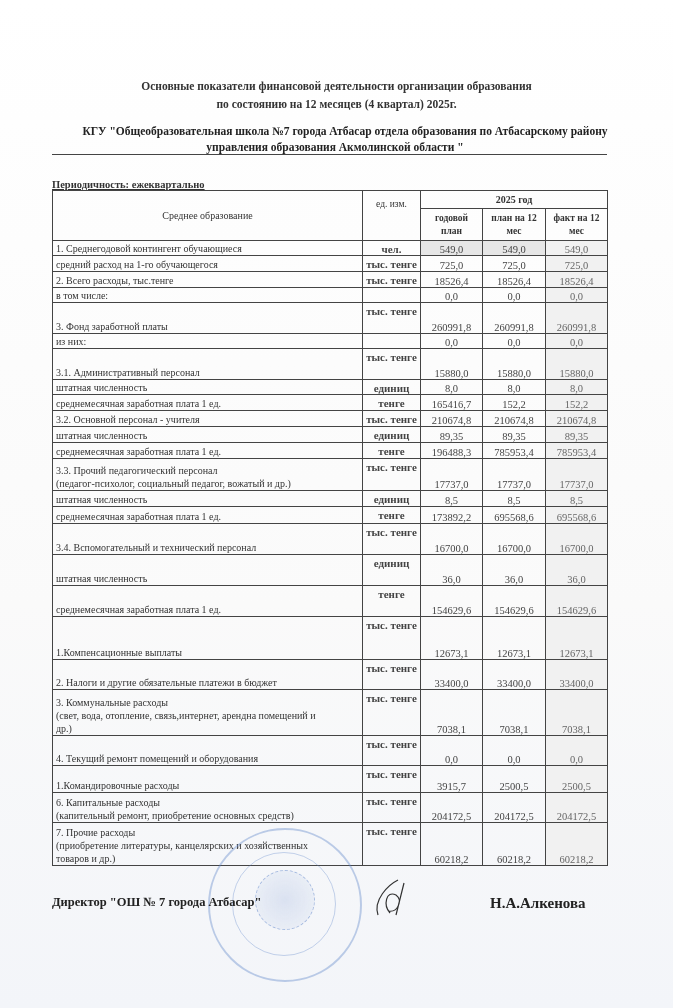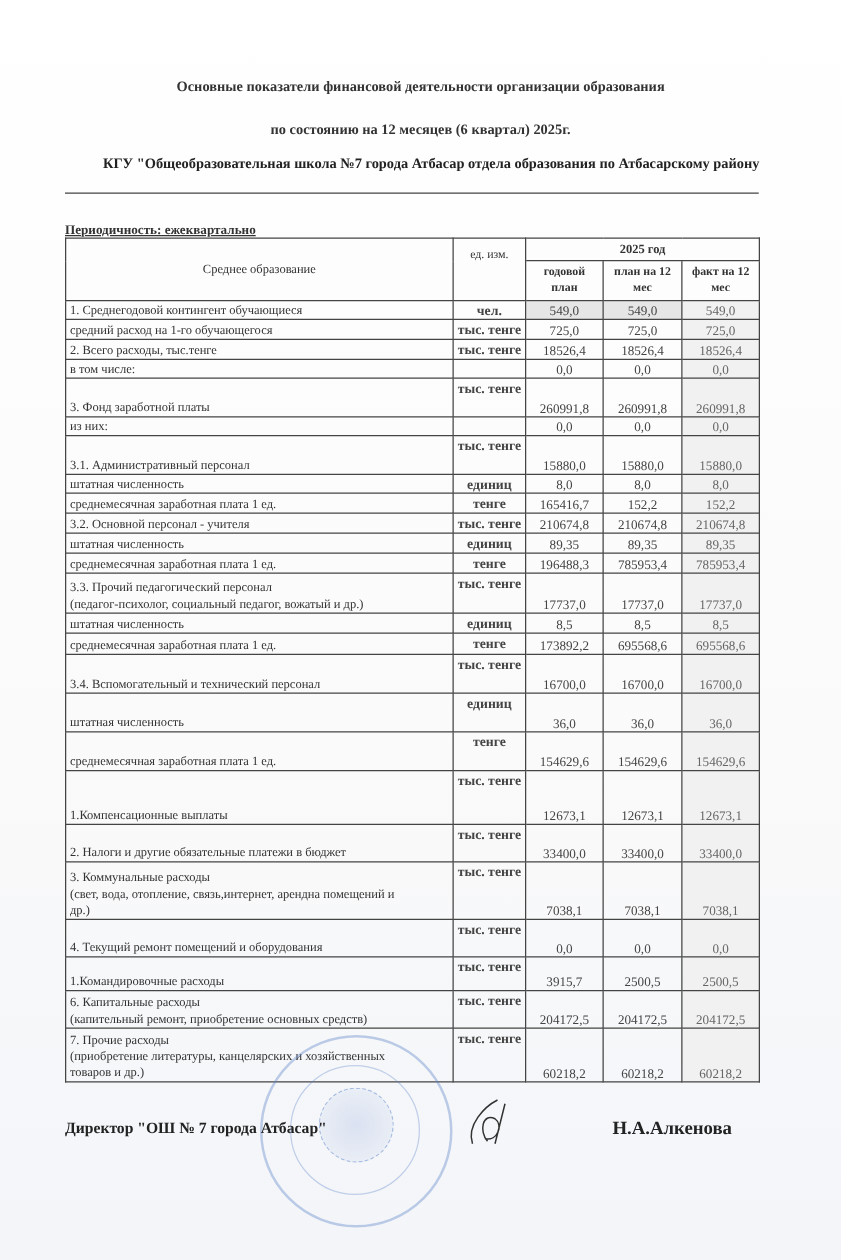--- a/index.html
+++ b/index.html
@@ -1,19 +1,19 @@
 <!DOCTYPE html>
 <html><head>
 <meta charset="utf-8">
 <style>
   html,body{margin:0;padding:0;}
   body{width:673px;height:1008px;background:#fbfbfb;position:relative;overflow:hidden;font-family:"Liberation Serif","DejaVu Serif",serif;color:#222;}
   .page{position:absolute;left:0;top:0;width:673px;height:1008px;background:linear-gradient(180deg,#ffffff 0%,#fafafa 60%,#f3f5f9 100%);}
   .title{position:absolute;left:0;width:673px;text-align:center;font-weight:bold;font-size:11.5px;color:#333;}
-  .t1{top:64px;}
+  .t1{top:80px;}
   .t2{top:98px;font-weight:bold;}
   .org{position:absolute;left:30px;width:610px;text-align:center;font-weight:bold;font-size:11.5px;color:#222;line-height:15px;}
   .org1{top:124px;left:40px;}
   .org2{top:140px;}
   .org-line{position:absolute;left:52px;top:154px;width:555px;border-top:1px solid #444;}
   .org-note{position:absolute;left:0;width:673px;top:158px;text-align:center;font-size:10px;color:#444;}
   .period{position:absolute;left:52px;top:179px;font-size:10.5px;font-weight:bold;text-decoration:underline;color:#333;}
   table{position:absolute;left:52px;top:190px;border-collapse:collapse;width:555px;table-layout:fixed;font-size:10px;}
   td,th{border:1px solid #444;padding:0 3px;vertical-align:bottom;color:#333;}
   th{font-weight:normal;vertical-align:middle;text-align:center;}
@@ -30,22 +30,23 @@
   .sig{position:absolute;left:368px;top:875px;width:50px;height:45px;}
   .stamp{position:absolute;left:208px;top:828px;width:150px;height:150px;border-radius:50%;border:2px solid rgba(90,130,200,0.45);opacity:0.85;}
   .stamp .inner{position:absolute;left:22px;top:22px;width:102px;height:102px;border-radius:50%;border:1px solid rgba(90,130,200,0.4);}
   .stamp .emblem{position:absolute;left:45px;top:40px;width:58px;height:58px;border-radius:50%;border:1px dashed rgba(90,130,200,0.55);background:radial-gradient(circle,rgba(120,150,210,0.25),rgba(120,150,210,0.05));}
 </style>
 </head>
 <body>
 
 <div class="page">
   <div class="title t1">Основные показатели финансовой деятельности организации образования</div>
-  <div class="title t2">по состоянию на  12 месяцев (6 квартал)   2025г.</div>
+  <div class="title t2">по состоянию на  12 месяцев (4 квартал)   2025г.</div>
   <div class="org org1">КГУ "Общеобразовательная школа №7 города Атбасар отдела образования по Атбасарскому району</div>
+  <div class="org org2">управления образования Акмолинской области "</div>
   <div class="org-line"></div>
   <div class="period">Периодичность: ежеквартально</div>
 
   <table>
     <colgroup>
       <col style="width:310px">
         <col style="width:58px">
         <col style="width:62px">
         <col style="width:63px">
         <col style="width:62px">

